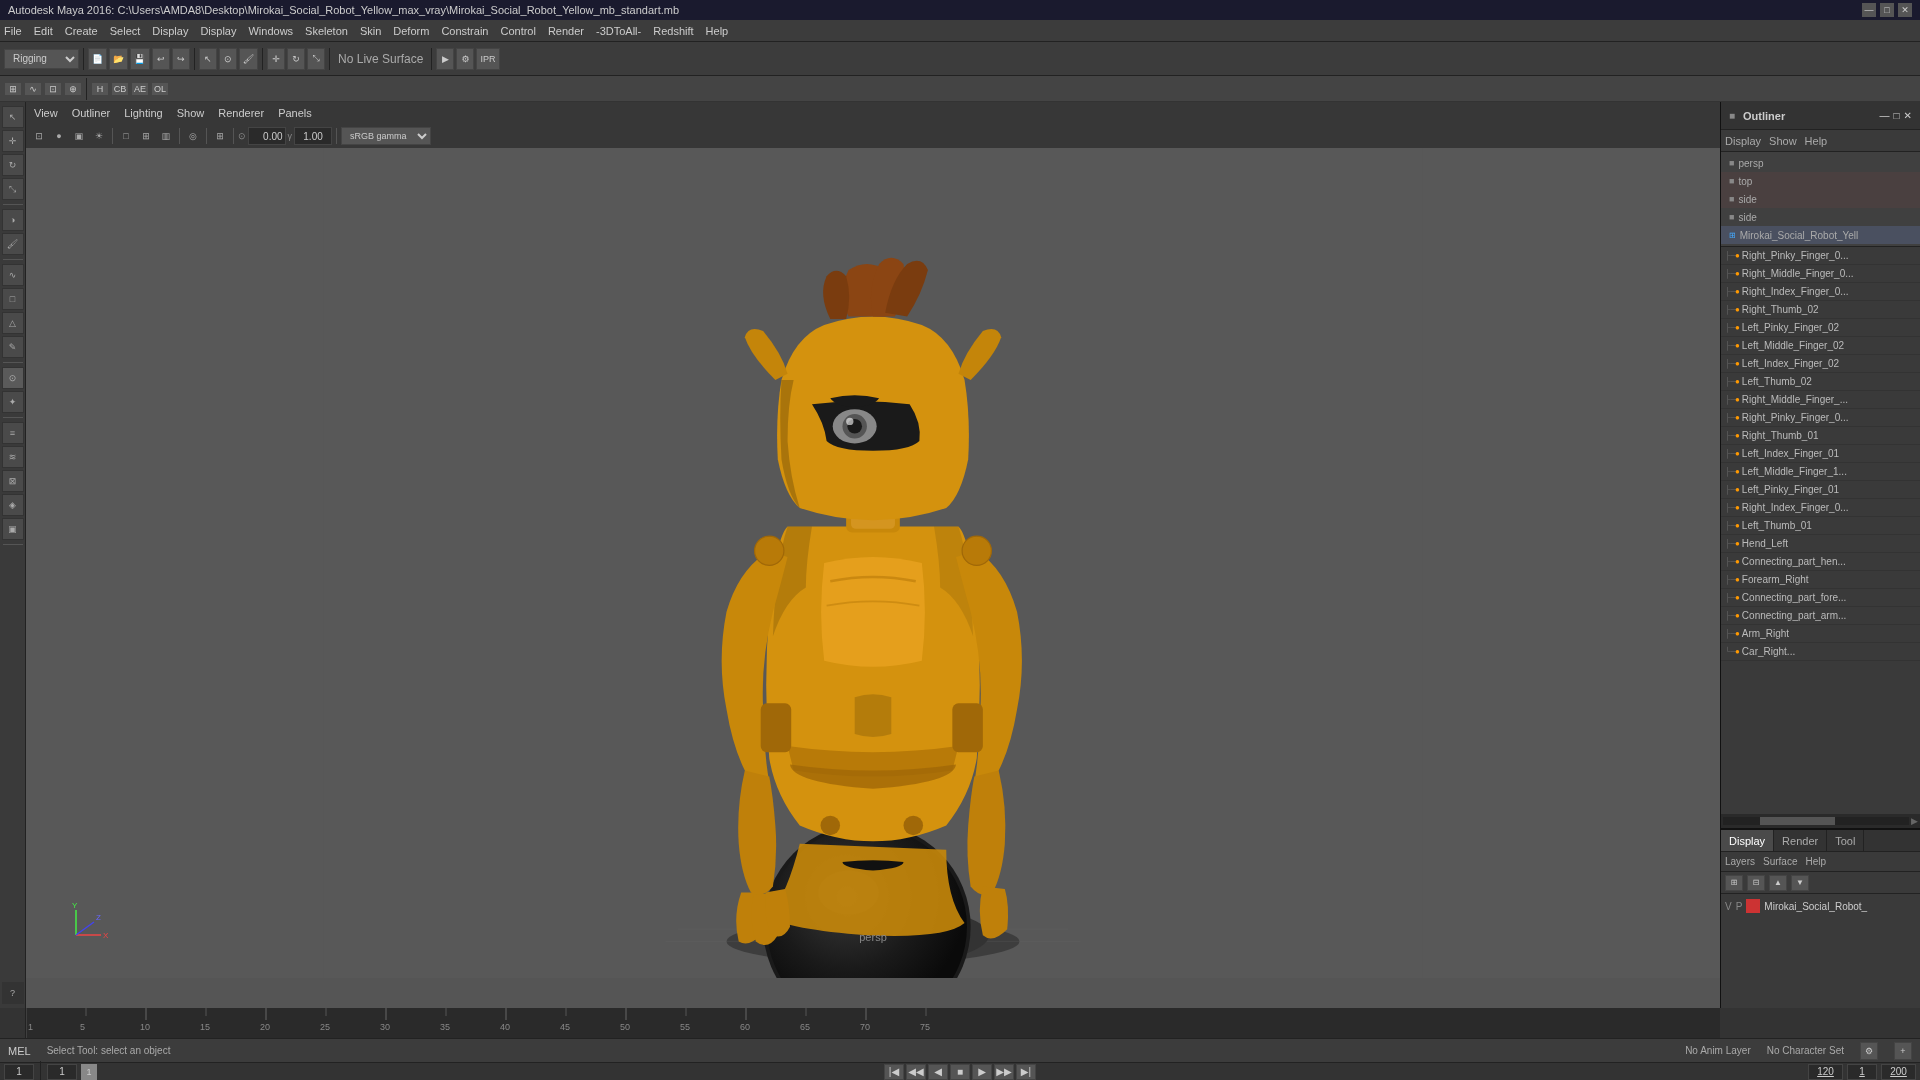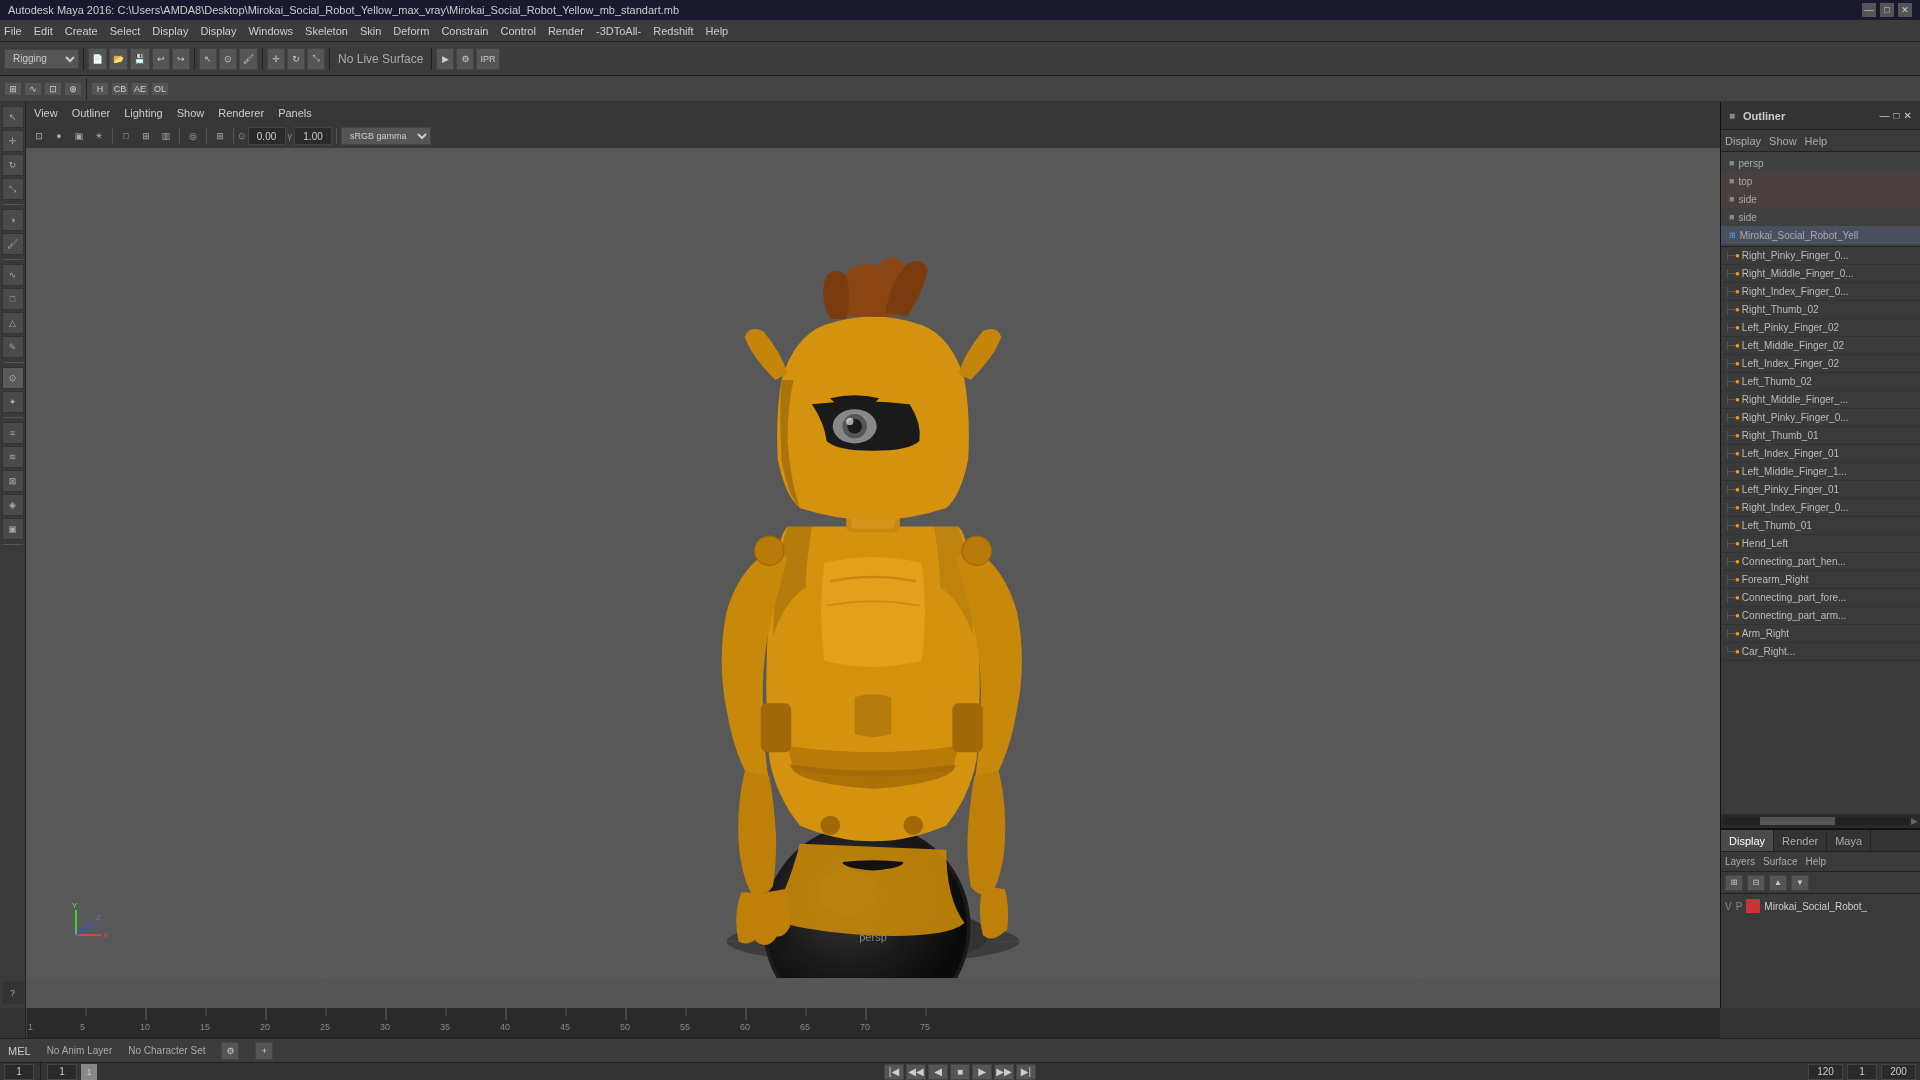--- a/index.html
+++ b/index.html
@@ -367,21 +367,21 @@
       <div class="vp-tb-btn">□</div>
       <div class="vp-tb-btn">⊞</div>
       <div class="vp-tb-btn">▥</div>
       <div class="vp-tb-sep"></div>
       <div class="vp-tb-btn">◎</div>
       <div class="vp-tb-sep"></div>
       <div class="vp-tb-btn">⊞</div>
       <div class="vp-tb-sep"></div>
 
       <span style="font-size:9px;color:#888;">⊙</span>
-      <input class="tb-input" type="text" value="0.00" style="width: 38px;">
+      <input class="tb-input" type="text" value="0.00" style="width: 38px; text-align: right;">
       <span style="font-size:9px;color:#888;">γ</span>
       <input class="tb-input" type="text" value="1.00" style="width: 38px;">
       <div class="vp-tb-sep"></div>
       <select class="tb-dropdown" style="height:18px;font-size:9px;width:90px;">
         <option>sRGB gamma</option>
       </select>
     </div>
 
     <div id="robot-display">
       <svg id="robot-svg-area" viewBox="0 0 900 680" xmlns="http://www.w3.org/2000/svg">
@@ -664,21 +664,21 @@
         </div>
         <span style="font-size:9px;color:#666;margin-left:2px;">▶</span>
       </div>
     </div>
 
     <div id="display-section">
 
       <div id="bottom-panel-tabs">
         <div class="bp-tab active">Display</div>
         <div class="bp-tab">Render</div>
-        <div class="bp-tab">Maya</div>
+        <div class="bp-tab">Tool</div>
       </div>
 
       <div id="bottom-panel-menu">
         <span>Layers</span>
         <span>Surface</span>
         <span>Help</span>
       </div>
 
       <div id="bottom-panel-icons">
         <div class="tb-btn" style="width:16px;height:16px;font-size:8px;">⊞</div>
@@ -740,20 +740,23 @@
     </div>
   </div>
   <div id="timeline-right" style="width:200px;background:#333;height:30px;"></div>
 </div>
 
 <div id="status-bar">
 
   <div id="mel-bar">
     <span class="mel-label">MEL</span>
   </div>
+  <div style="display:flex;align-items:center;gap:4px;flex:1;">
+    <span style="font-size:10px;color:#aaa;">Select Tool: select an object</span>
+  </div>
 
   <span style="font-size:10px;color:#aaa;">No Anim Layer</span>
   <span style="font-size:10px;color:#aaa;">No Character Set</span>
   <div class="tb-btn" style="width:18px;height:18px;font-size:9px;">⚙</div>
   <div class="tb-btn" style="width:18px;height:18px;font-size:9px;">+</div>
 </div>
 
 <div id="bottom-controls">
 
   <input class="tb-input" type="text" value="1" style="width: 30px; height: 16px; font-size: 10px;">
@@ -767,18 +770,18 @@
   <div style="display:flex;align-items:center;gap:2px;position:absolute;left:50%;transform:translateX(-50%);">
     <div class="tb-btn" style="width:20px;height:16px;font-size:10px;">|◀</div>
     <div class="tb-btn" style="width:20px;height:16px;font-size:10px;">◀◀</div>
     <div class="tb-btn" style="width:20px;height:16px;font-size:10px;">◀</div>
     <div class="tb-btn" style="width:20px;height:16px;font-size:10px;">■</div>
     <div class="tb-btn" style="width:20px;height:16px;font-size:10px;">▶</div>
     <div class="tb-btn" style="width:20px;height:16px;font-size:10px;">▶▶</div>
     <div class="tb-btn" style="width:20px;height:16px;font-size:10px;">▶|</div>
   </div>
 
-  <div style="display:flex;align-items:center;gap:4px;margin-left:auto;">
+  <div style="display:flex;align-items:center;gap:4px;margin-left:auto;text-decoration:underline;">
     <input class="tb-input" type="text" value="120" style="width: 35px; height: 16px; font-size: 10px;">
     <input class="tb-input" type="text" value="1" style="width: 30px; height: 16px; font-size: 10px;">
     <input class="tb-input" type="text" value="200" style="width: 35px; height: 16px; font-size: 10px;">
   </div>
 </div>
 
 </body></html>

